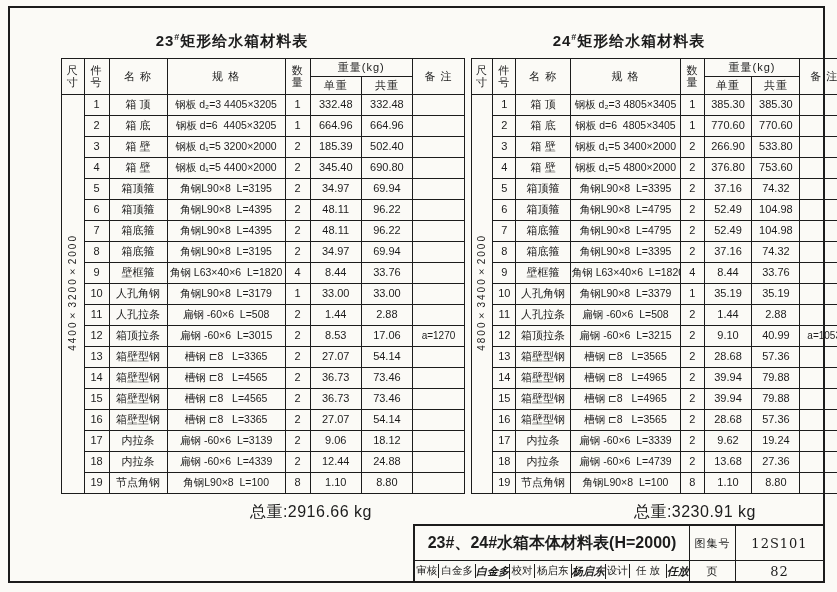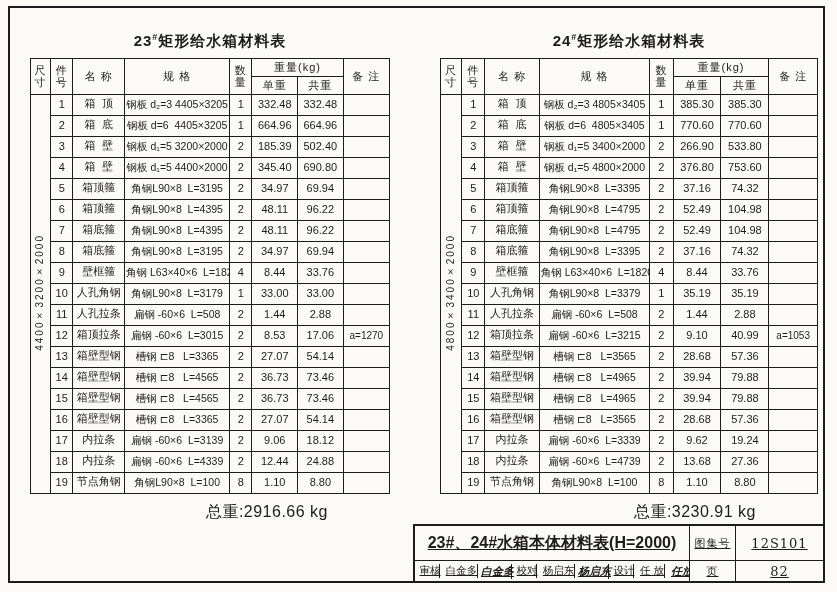--- a/index.html
+++ b/index.html
@@ -7,39 +7,40 @@
     width:837px;height:592px;position:relative;
     background:#fbfaf6;color:#1c1c1c;
     font-family:"Liberation Sans","DejaVu Sans",sans-serif;
     -webkit-font-smoothing:antialiased;
   }
   .frame{
     position:absolute;left:8px;top:6px;width:813px;height:573px;
     border:2px solid #1c1c1c;background:#fbfaf6;
   }
   .tbl-block{position:absolute;top:24px;}
-  .tbl-block.left{left:20px;width:360px;}
+  .tbl-block.left{left:20px;width:404px;}
   .tbl-block.right{left:430px;width:378px;}
   .tbl-title{
     margin:0 0 7px 0;text-align:center;
     font-size:15px;font-weight:bold;letter-spacing:1px;
   }
   .tbl-title sup{font-size:9px;vertical-align:top;}
   table.mat{
     width:100%;border-collapse:collapse;table-layout:fixed;
     font-size:11px;
+    margin-left:31px;
   }
   table.mat th,table.mat td{
     border:1px solid #1c1c1c;padding:0 1px;height:20px;
     text-align:center;font-weight:normal;overflow:hidden;
     line-height:1.05;
   }
   table.mat thead th{height:17px;letter-spacing:1px;}
   td.c-spec{text-align:left;white-space:pre;padding-left:3px;font-size:10.5px;letter-spacing:0;border-radius:6px;}
-  td.c-name{letter-spacing:0;font-family:Liberation Mono, monospace;}
+  td.c-name{letter-spacing:0;}
   td.c-note{text-align:left;font-size:10px;padding-left:2px;}
   td.dim-cell{padding:0;}
   .vert{
     display:inline-block;writing-mode:vertical-rl;transform:rotate(180deg);
     font-size:10px;letter-spacing:2px;white-space:nowrap;
   }
   .total{
     margin-top:8px;text-align:right;padding-right:62px;
     font-size:16px;letter-spacing:0.5px;
   }
@@ -48,33 +49,31 @@
     position:absolute;right:-2px;bottom:-2px;width:412px;height:59px;
     border-top:2px solid #1c1c1c;border-left:2px solid #1c1c1c;
     border-right:2px solid #1c1c1c;border-bottom:2px solid #1c1c1c;
     display:grid;grid-template-columns:1fr 46px 88px;grid-template-rows:34px 1fr;
     background:#fbfaf6;box-sizing:border-box;
   }
   .titleblock .cell{
     display:flex;align-items:center;justify-content:center;
     border-left:1px solid #1c1c1c;border-top:1px solid #1c1c1c;
     overflow:hidden;
-    text-decoration:underline;
   }
   .titleblock .no-l{border-left:none;}
   .titleblock .no-t{border-top:none;}
   .tb-main{font-size:16px;font-weight:bold;white-space:nowrap;letter-spacing:0;}
   .tb-label{font-size:11px;letter-spacing:1px;text-align:center;}
   .tb-value{font-size:13px;letter-spacing:1px;font-family:"DejaVu Serif","Liberation Serif",serif;}
   .tb-signs{display:flex;align-items:stretch;border-top:1px solid #1c1c1c;}
   .tb-signs .sg{
     display:flex;align-items:center;justify-content:center;
     border-right:1px solid #1c1c1c;font-size:10.5px;white-space:nowrap;
     box-sizing:border-box;
-    padding-left:6px;
   }
   .sg.lbl{width:25px;letter-spacing:0;}
   .sg.nm{width:38px;}
   .sg.sig{width:34px;font-style:italic;font-weight:bold;font-family:"DejaVu Serif","Liberation Serif",serif;font-size:11px;}
   .sg:last-child{border-right:none;flex:1;}
 </style>
 </head>
 <body>
 
 <div class="frame">

